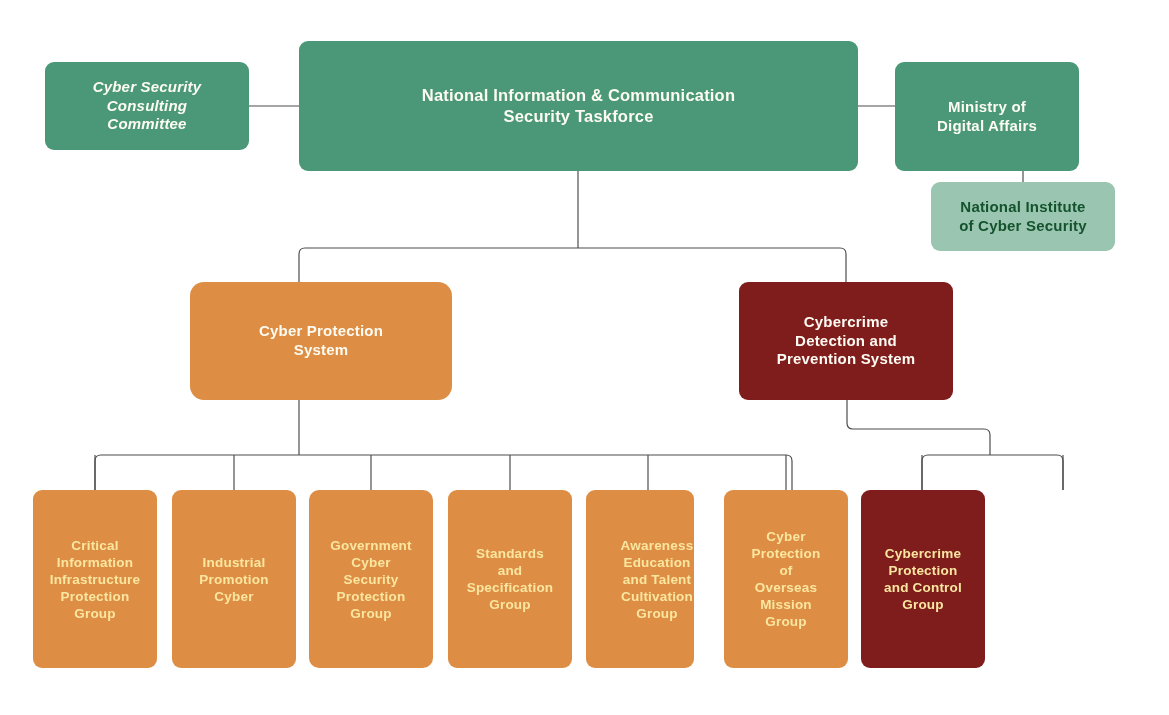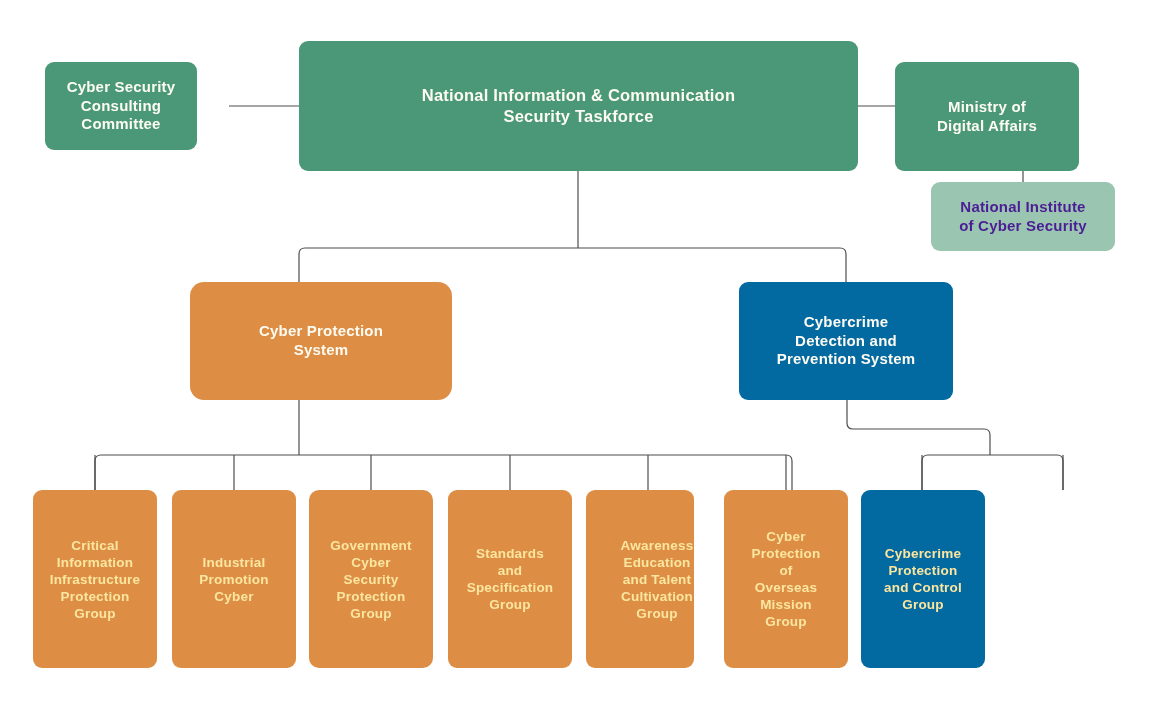--- a/index.html
+++ b/index.html
@@ -40,23 +40,23 @@
     letter-spacing: 0.2px;
     z-index: 2;
     padding: 4px 6px;
   }
   .node span {
     display: block;
     white-space: pre-line;
   }
   
   .n-green      { background: #4a9878; color: #fdfbf2; }
-  .n-green-lite { background: #9ac6b1; color: #4c1d95; }
+  .n-green-lite { background: #9ac6b1; color: #14532d; }
   .n-orange     { background: #dd8e44; color: #fbe6a0; }
-  .n-orange-dk  { background: #0369a1; color: #fbe6a0; }
+  .n-orange-dk  { background: #7f1d1d; color: #fbe6a0; }
   .n-orange .lbl-white,
   .n-orange-dk .lbl-white { color: #fdfbf2; }
 
   
   .lvl-root  { font-size: 16.5px; }
   .lvl-side  { font-size: 15px; }
   .lvl-mid   { font-size: 15px; }
   .lvl-leaf  { font-size: 13.5px; }
 </style>
 </head>
@@ -88,21 +88,21 @@
       <path d="M786,455 L786,490"></path>
 
       <path d="M847,400 L847,423 Q847,429 853,429 L984,429 Q990,429 990,435 L990,455"></path>
 
       <path d="M922,490 L922,461 Q922,455 928,455 L1057,455 Q1063,455 1063,461 L1063,490"></path>
       <path d="M922,455 L922,490"></path>
       <path d="M1063,455 L1063,490"></path>
     </g>
   </svg>
 
-  <div class="node n-green lvl-side" style="left:45px; top:62px; width:152px; height:88px;">
+  <div class="node n-green lvl-side" style="left:45px; top:62px; width:204px; height:88px;font-style:italic;">
     <span>Cyber Security
 Consulting
 Committee</span>
   </div>
 
   <div class="node n-green lvl-root" style="left:299px; top:41px; width:559px; height:130px;justify-content:center;">
     <span>National Information &amp; Communication
 Security Taskforce</span>
   </div>
 

